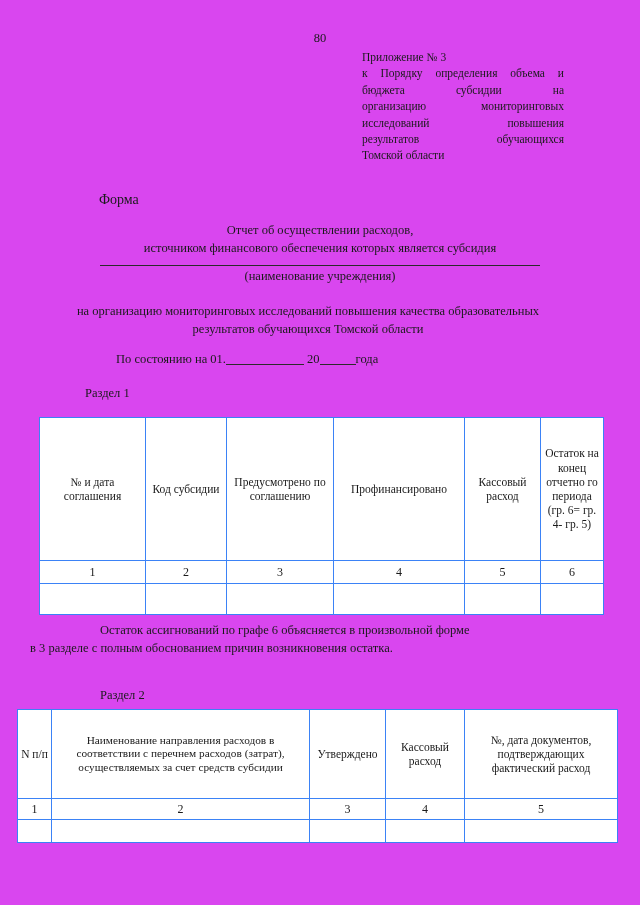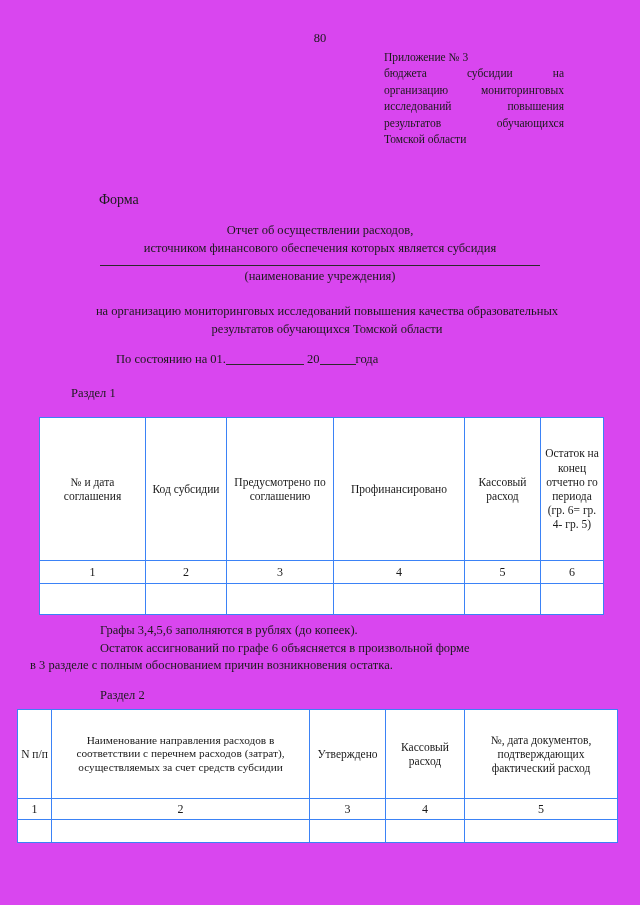--- a/index.html
+++ b/index.html
@@ -44,21 +44,20 @@
     line-height: 16.4px;
     text-align: justify;
     text-align-last: left;
     -moz-text-align-last: left;
     hyphens: none;
   }
   .header-block .hb-line {
     display: block;
     text-align: justify;
     text-align-last: justify;
-    margin-left: 22px;
     -moz-text-align-last: justify;
   }
   .header-block .hb-line.first,
   .header-block .hb-line.last {
     text-align-last: left;
     -moz-text-align-last: left;
   }
 
   
   .form-label {
@@ -96,21 +95,21 @@
     top: 268px;
     width: 440px;
     text-align: center;
     font-size: 12.5px;
     line-height: 16px;
   }
 
   
   .purpose-block {
     position: absolute;
-    left: 42px;
+    left: 23px;
     top: 303px;
     width: 570px;
     text-align: center;
     font-size: 12.5px;
     line-height: 17.5px;
   }
   .purpose-block .p-line { display: block; }
 
   
   .asof-line {
@@ -133,21 +132,21 @@
     border-bottom: 1px solid #2b2b2b;
     vertical-align: -2px;
   }
 
   
   .section-label {
     position: absolute;
     font-size: 12.5px;
     line-height: 15px;
   }
-  #section-1-label { left: 71px; top: 386px; }
+  #section-1-label { left: 85px; top: 386px; }
   #section-2-label { left: 100px; top: 688px; }
 
   
   table.doc-table {
     position: absolute;
     border-collapse: collapse;
     table-layout: fixed;
     background: #ffffff;
   }
   table.doc-table td,
@@ -199,20 +198,21 @@
 </style>
 </head>
 <body>
 
 <div class="page">
 
   <div class="page-number">80</div>
 
   <div class="header-block">
     <span class="hb-line first">Приложение № 3</span>
+    <span class="hb-line">к Порядку определения объема и</span>
     <span class="hb-line">бюджета субсидии на</span>
     <span class="hb-line">организацию мониторинговых</span>
     <span class="hb-line">исследований повышения</span>
     <span class="hb-line">результатов обучающихся</span>
     <span class="hb-line last">Томской области</span>
   </div>
 
   <div class="form-label">Форма</div>
 
   <div class="title-block">
@@ -265,21 +265,20 @@
         <td></td>
         <td></td>
         <td></td>
         <td></td>
         <td></td>
       </tr>
     </tbody>
   </table>
 
   <div class="notes-block">
-    <span class="n-line n-indent">Графы 3,4,5,6 заполняются в рублях (до копеек).</span>
     <span class="n-line n-indent">Остаток ассигнований по графе 6 объясняется в произвольной форме</span>
     <span class="n-line">в 3 разделе с полным обоснованием причин возникновения остатка.</span>
   </div>
 
   <div class="section-label" id="section-2-label">Раздел 2</div>
 
   <table class="doc-table" id="table-section-2">
     <colgroup>
       <col style="width:34px">
       <col style="width:258px">

